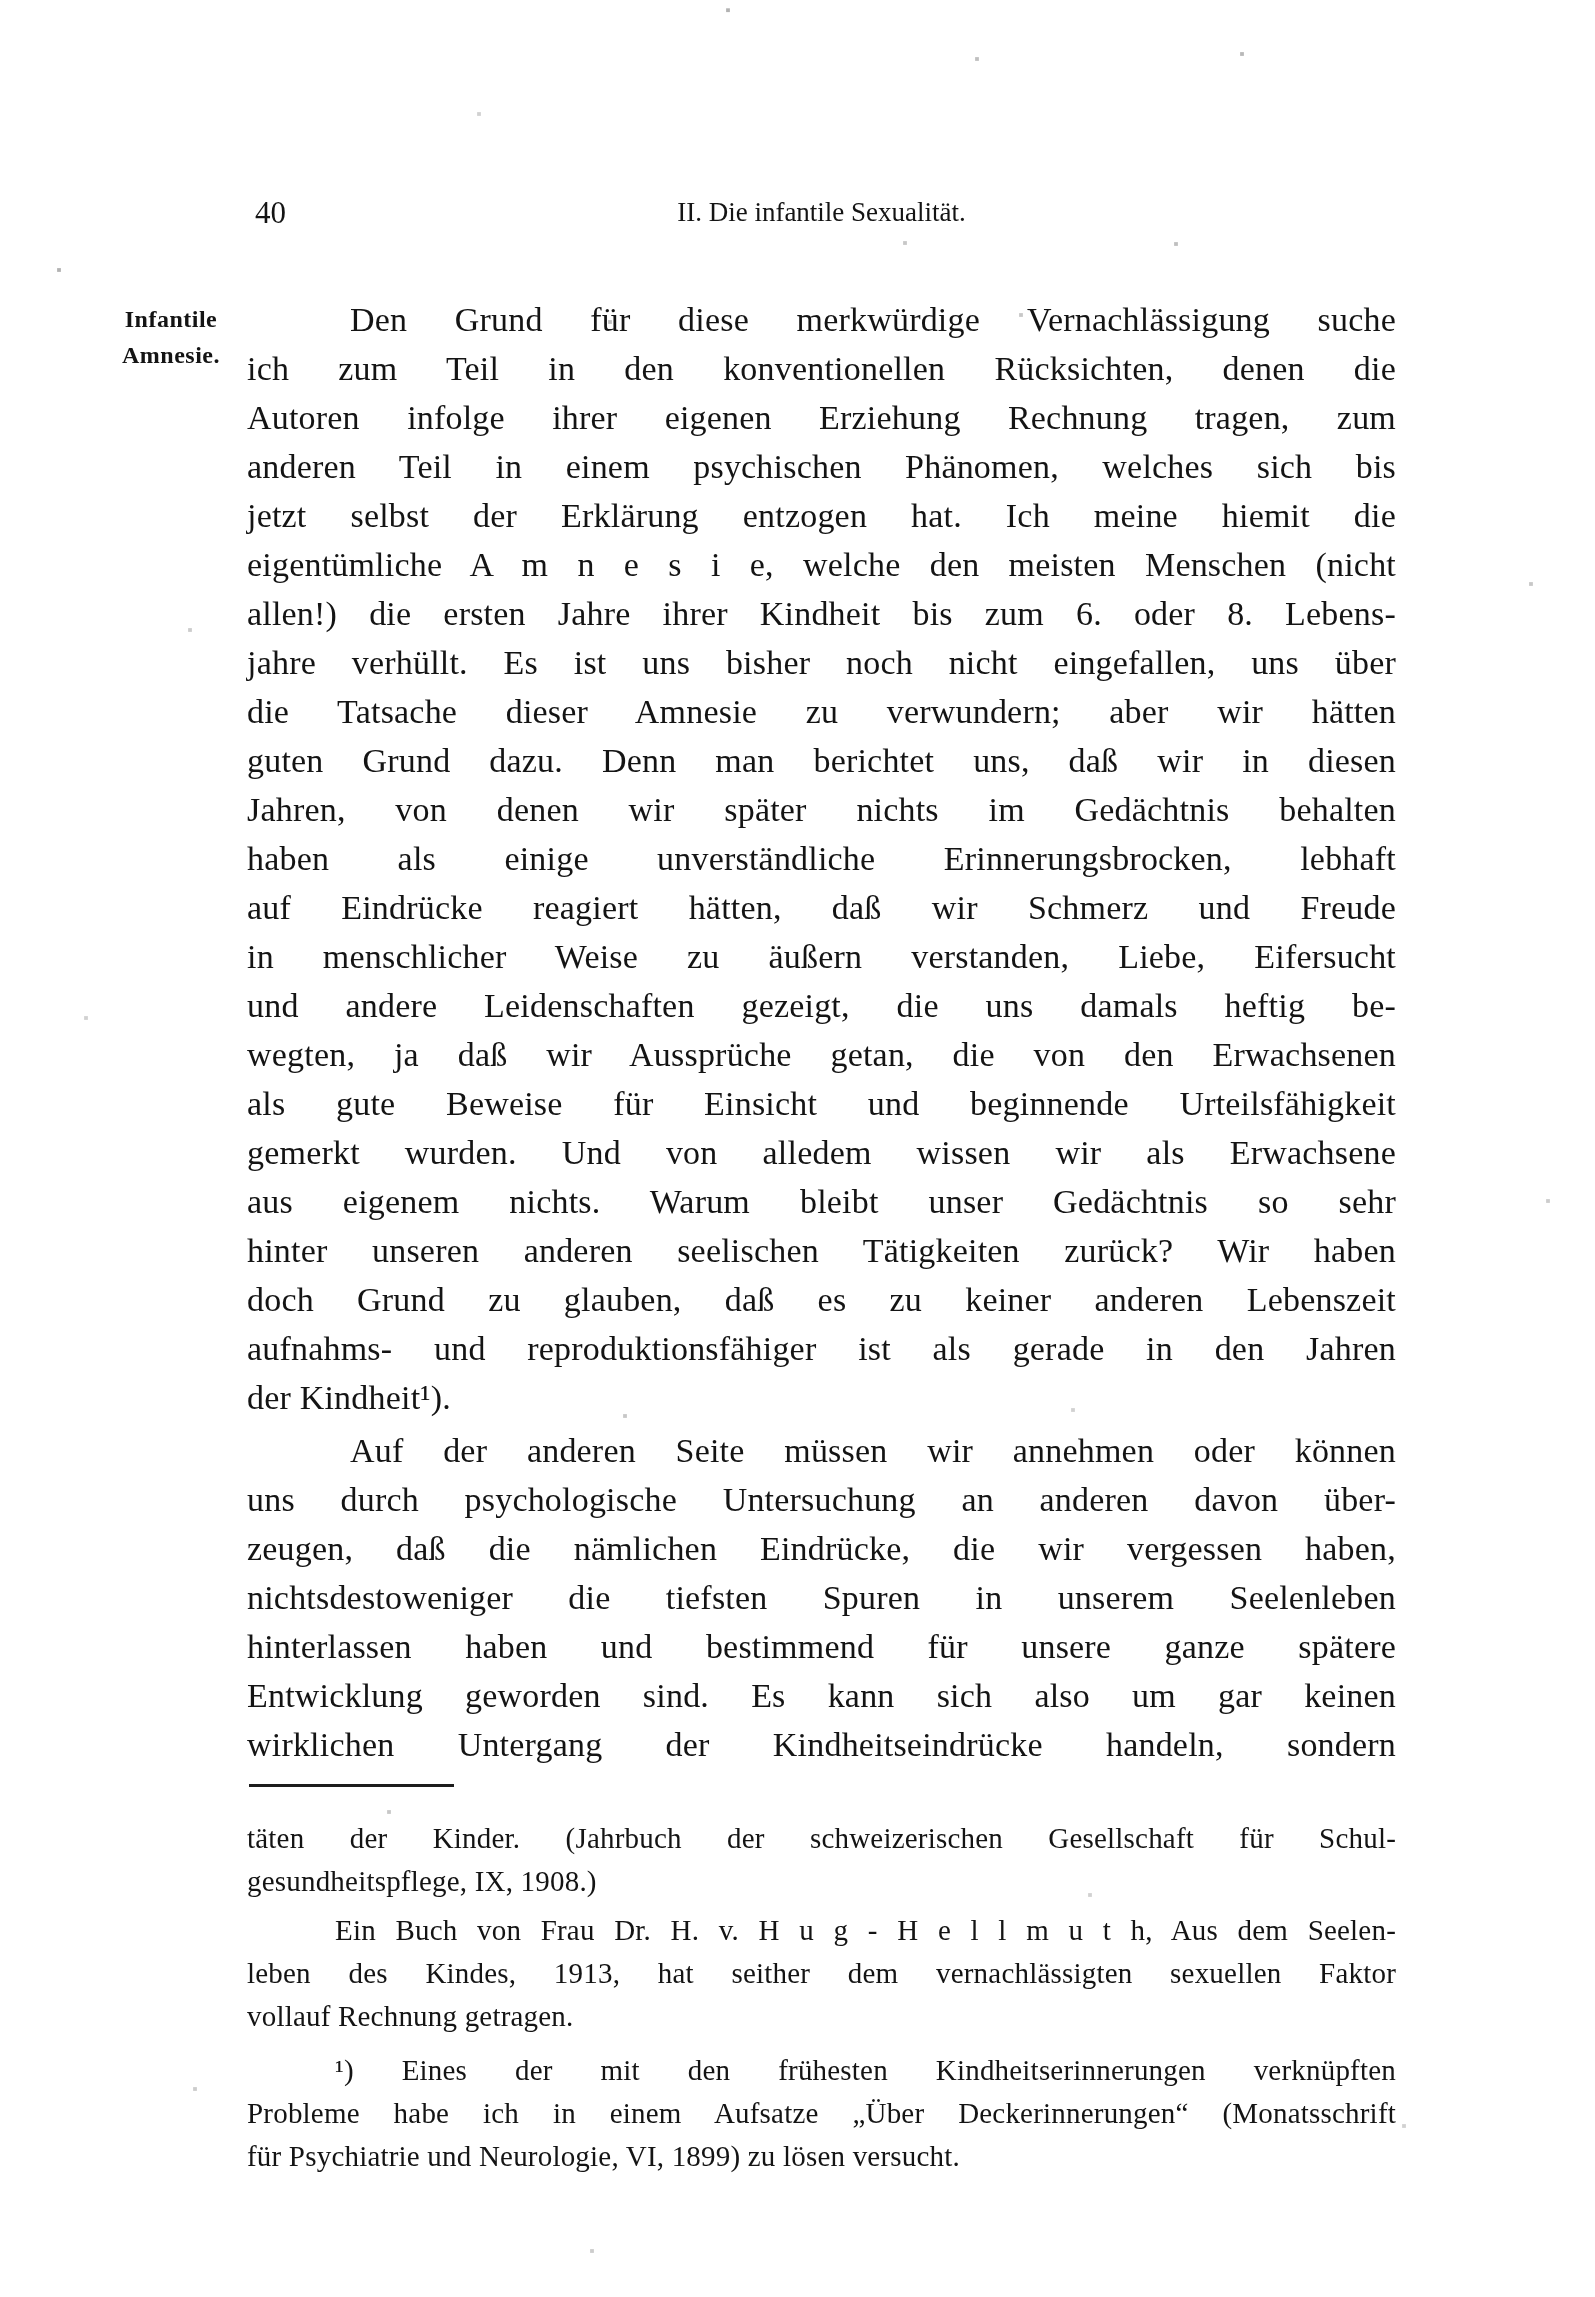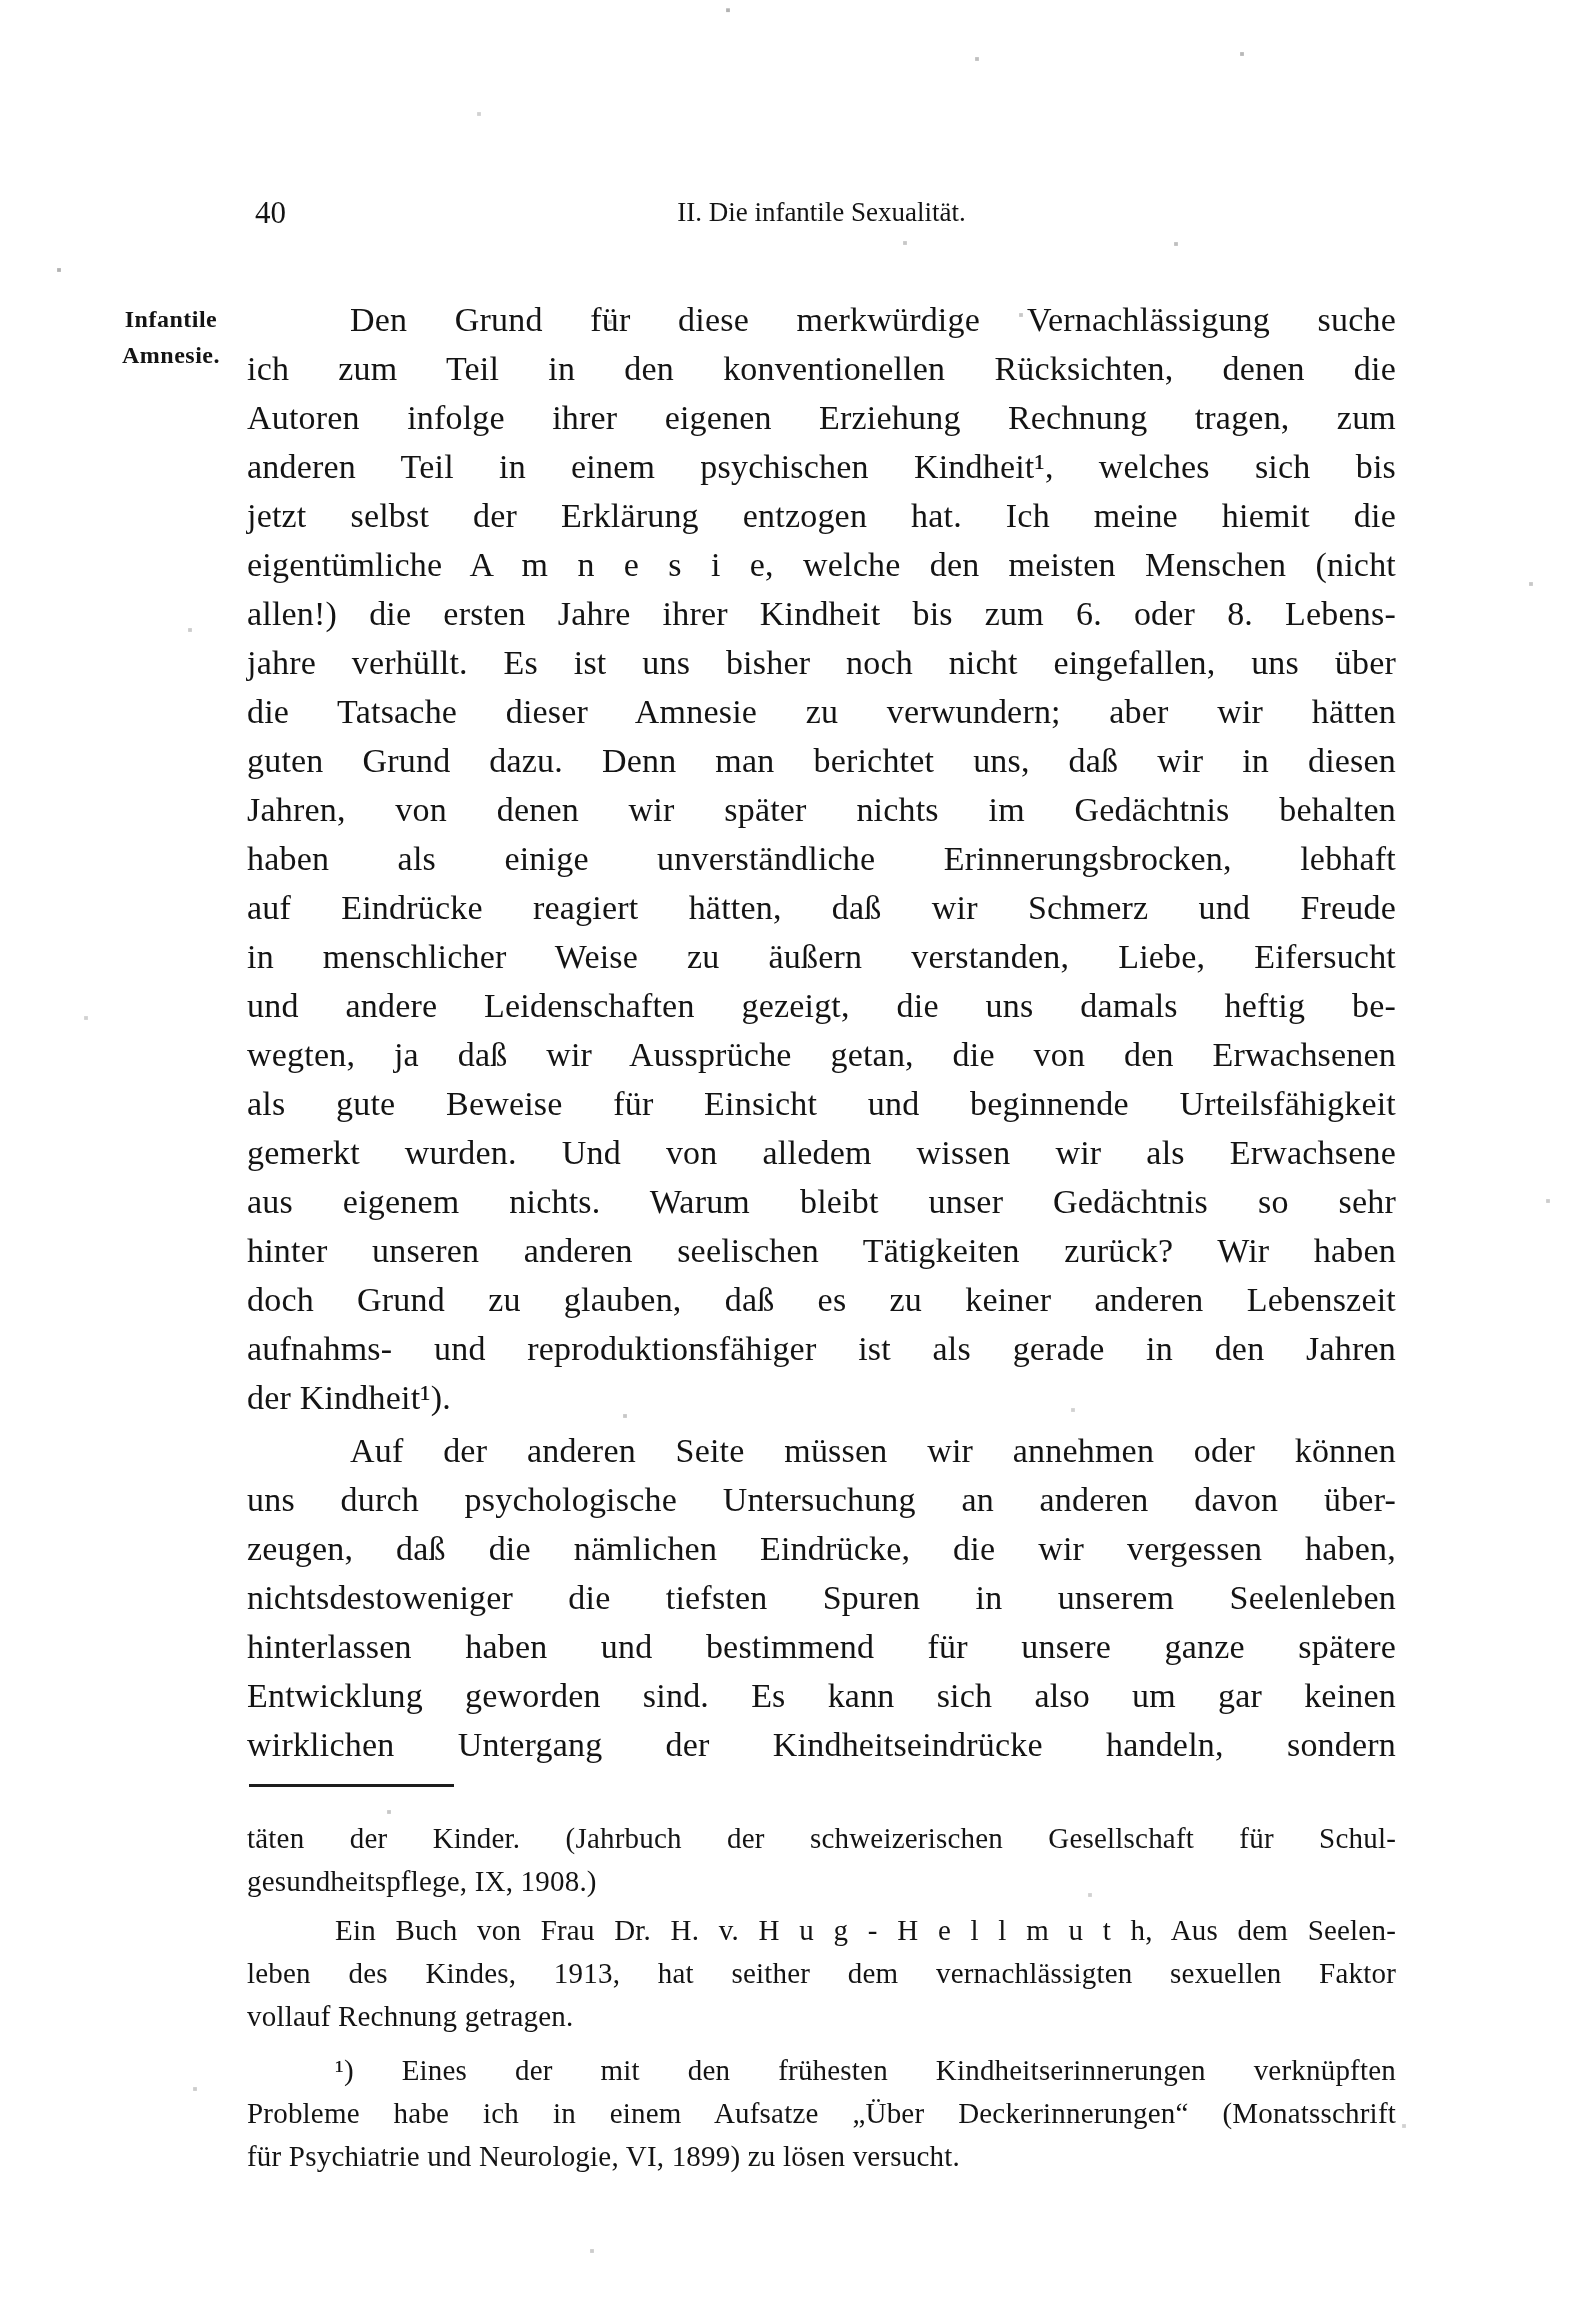--- a/index.html
+++ b/index.html
@@ -119,21 +119,21 @@
     <div>Infantile</div>
     <div>Amnesie.</div>
   </aside>
 
   <main class="text-block">
 
     <div class="para para-1">
       <div class="line indent">Den Grund für diese merkwürdige Vernachlässigung suche</div>
       <div class="line">ich zum Teil in den konventionellen Rücksichten, denen die</div>
       <div class="line">Autoren infolge ihrer eigenen Erziehung Rechnung tragen, zum</div>
-      <div class="line">anderen Teil in einem psychischen Kindheit¹, welches sich bis</div>
+      <div class="line">anderen Teil in einem psychischen Phänomen, welches sich bis</div>
       <div class="line">jetzt selbst der Erklärung entzogen hat. Ich meine hiemit die</div>
       <div class="line">eigentümliche A m n e s i e, welche den meisten Menschen (nicht</div>
       <div class="line">allen!) die ersten Jahre ihrer Kindheit bis zum 6. oder 8. Lebens-</div>
       <div class="line">jahre verhüllt. Es ist uns bisher noch nicht eingefallen, uns über</div>
       <div class="line">die Tatsache dieser Amnesie zu verwundern; aber wir hätten</div>
       <div class="line">guten Grund dazu. Denn man berichtet uns, daß wir in diesen</div>
       <div class="line">Jahren, von denen wir später nichts im Gedächtnis behalten</div>
       <div class="line">haben als einige unverständliche Erinnerungsbrocken, lebhaft</div>
       <div class="line">auf Eindrücke reagiert hätten, daß wir Schmerz und Freude</div>
       <div class="line">in menschlicher Weise zu äußern verstanden, Liebe, Eifersucht</div>

